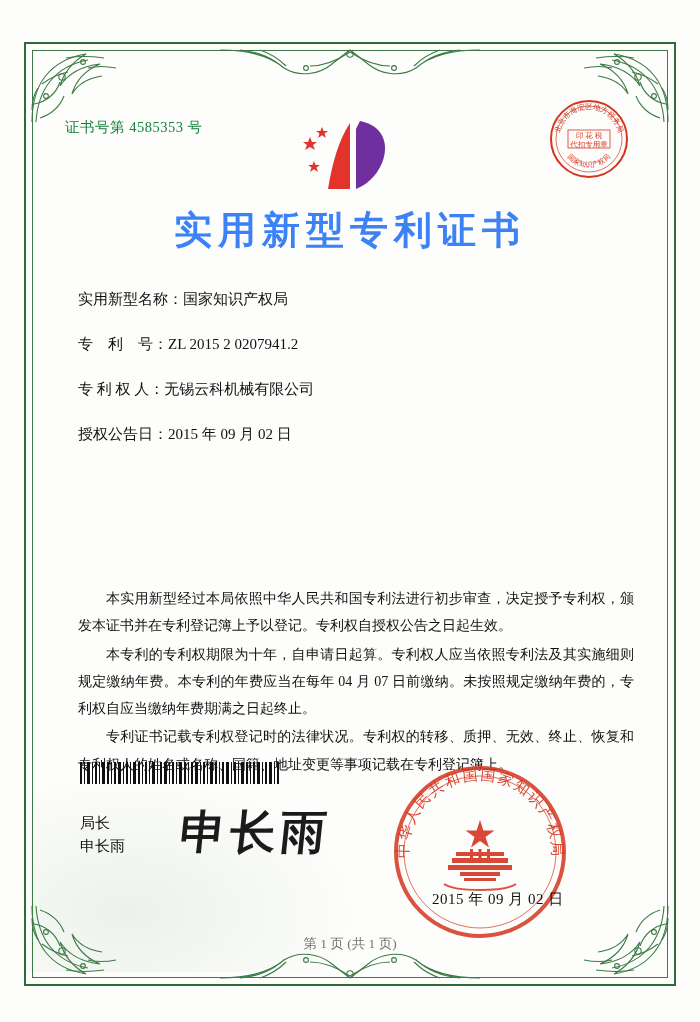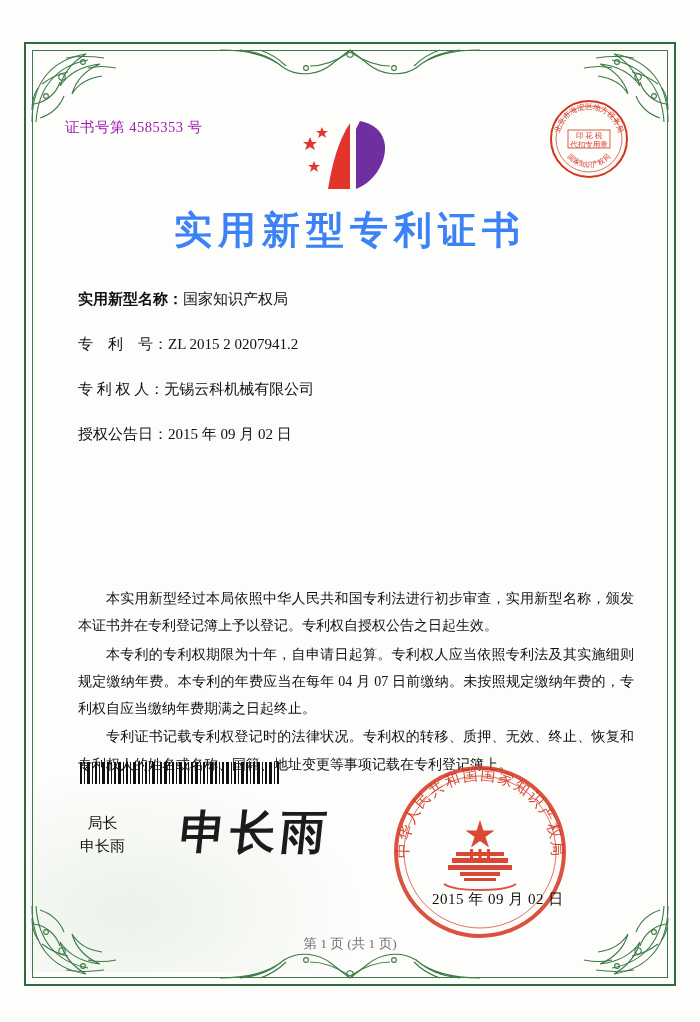--- a/index.html
+++ b/index.html
@@ -79,21 +79,21 @@
     top: 90px;
     right: 60px;
     bottom: 60px;
   }
 
   .cert-no {
     position: absolute;
     left: 5px;
     top: 28px;
     font-size: 14.5px;
-    color: #a21caf;
+    color: #15803d;
     letter-spacing: 0.5px;
     font-family: "Liberation Serif", serif;
   }
 
   
   .logo {
     position: absolute;
     left: 238px;
     top: 25px;
     width: 110px;
@@ -135,21 +135,21 @@
     color: #111;
     margin-bottom: 26px;
     white-space: nowrap;
   }
   .field .lab {
     display: inline-block;
   }
   .field .val {
     display: inline-block;
   }
-  .sp-name .lab { letter-spacing: 0px; font-weight: bold; }
+  .sp-name .lab { letter-spacing: 0px; }
   .sp-inventor .lab { letter-spacing: 0px; }
 
   .paras {
     position: absolute;
     left: 18px;
     right: 6px;
     top: 495px;
     font-size: 14px;
     line-height: 1.95;
     color: #111;
@@ -172,21 +172,20 @@
   .barcode svg { display:block; }
 
   
   .sig-labels {
     position: absolute;
     left: 20px;
     top: 722px;
     font-size: 15px;
     line-height: 1.5;
     color: #111;
-    text-align: center;
   }
   .handsign {
     position: absolute;
     left: 120px;
     top: 712px;
     font-size: 46px;
     color: #1b1b1b;
     font-family: "Liberation Serif", serif;
     transform: skewX(-6deg);
     letter-spacing: 4px;
@@ -394,21 +393,21 @@
       </div>
       <div class="field">
         <span class="lab">专 利 权 人：</span><span class="val">无锡云科机械有限公司</span>
       </div>
       <div class="field">
         <span class="lab">授权公告日：</span><span class="val">2015 年 09 月 02 日</span>
       </div>
     </div>
 
     <div class="paras">
-      <p>本实用新型经过本局依照中华人民共和国专利法进行初步审查，实用新型名称，颁发本证书并在专利登记簿上予以登记。专利权自授权公告之日起生效。</p>
+      <p>本实用新型经过本局依照中华人民共和国专利法进行初步审查，决定授予专利权，颁发本证书并在专利登记簿上予以登记。专利权自授权公告之日起生效。</p>
       <p>本专利的专利权期限为十年，自申请日起算。专利权人应当依照专利法及其实施细则规定缴纳年费。本专利的年费应当在每年 04 月 07 日前缴纳。未按照规定缴纳年费的，专利权自应当缴纳年费期满之日起终止。</p>
       <p>专利证书记载专利权登记时的法律状况。专利权的转移、质押、无效、终止、恢复和专利权人的姓名或名称、国籍、地址变更等事项记载在专利登记簿上。</p>
     </div>
 
     <div class="barcode">
       <svg viewBox="0 0 200 22" width="200" height="22">
         <g fill="#111">
           <rect x="0" y="0" width="2" height="22"></rect>
             <rect x="4" y="0" width="1" height="22"></rect>
           <rect x="7" y="0" width="3" height="22"></rect>

